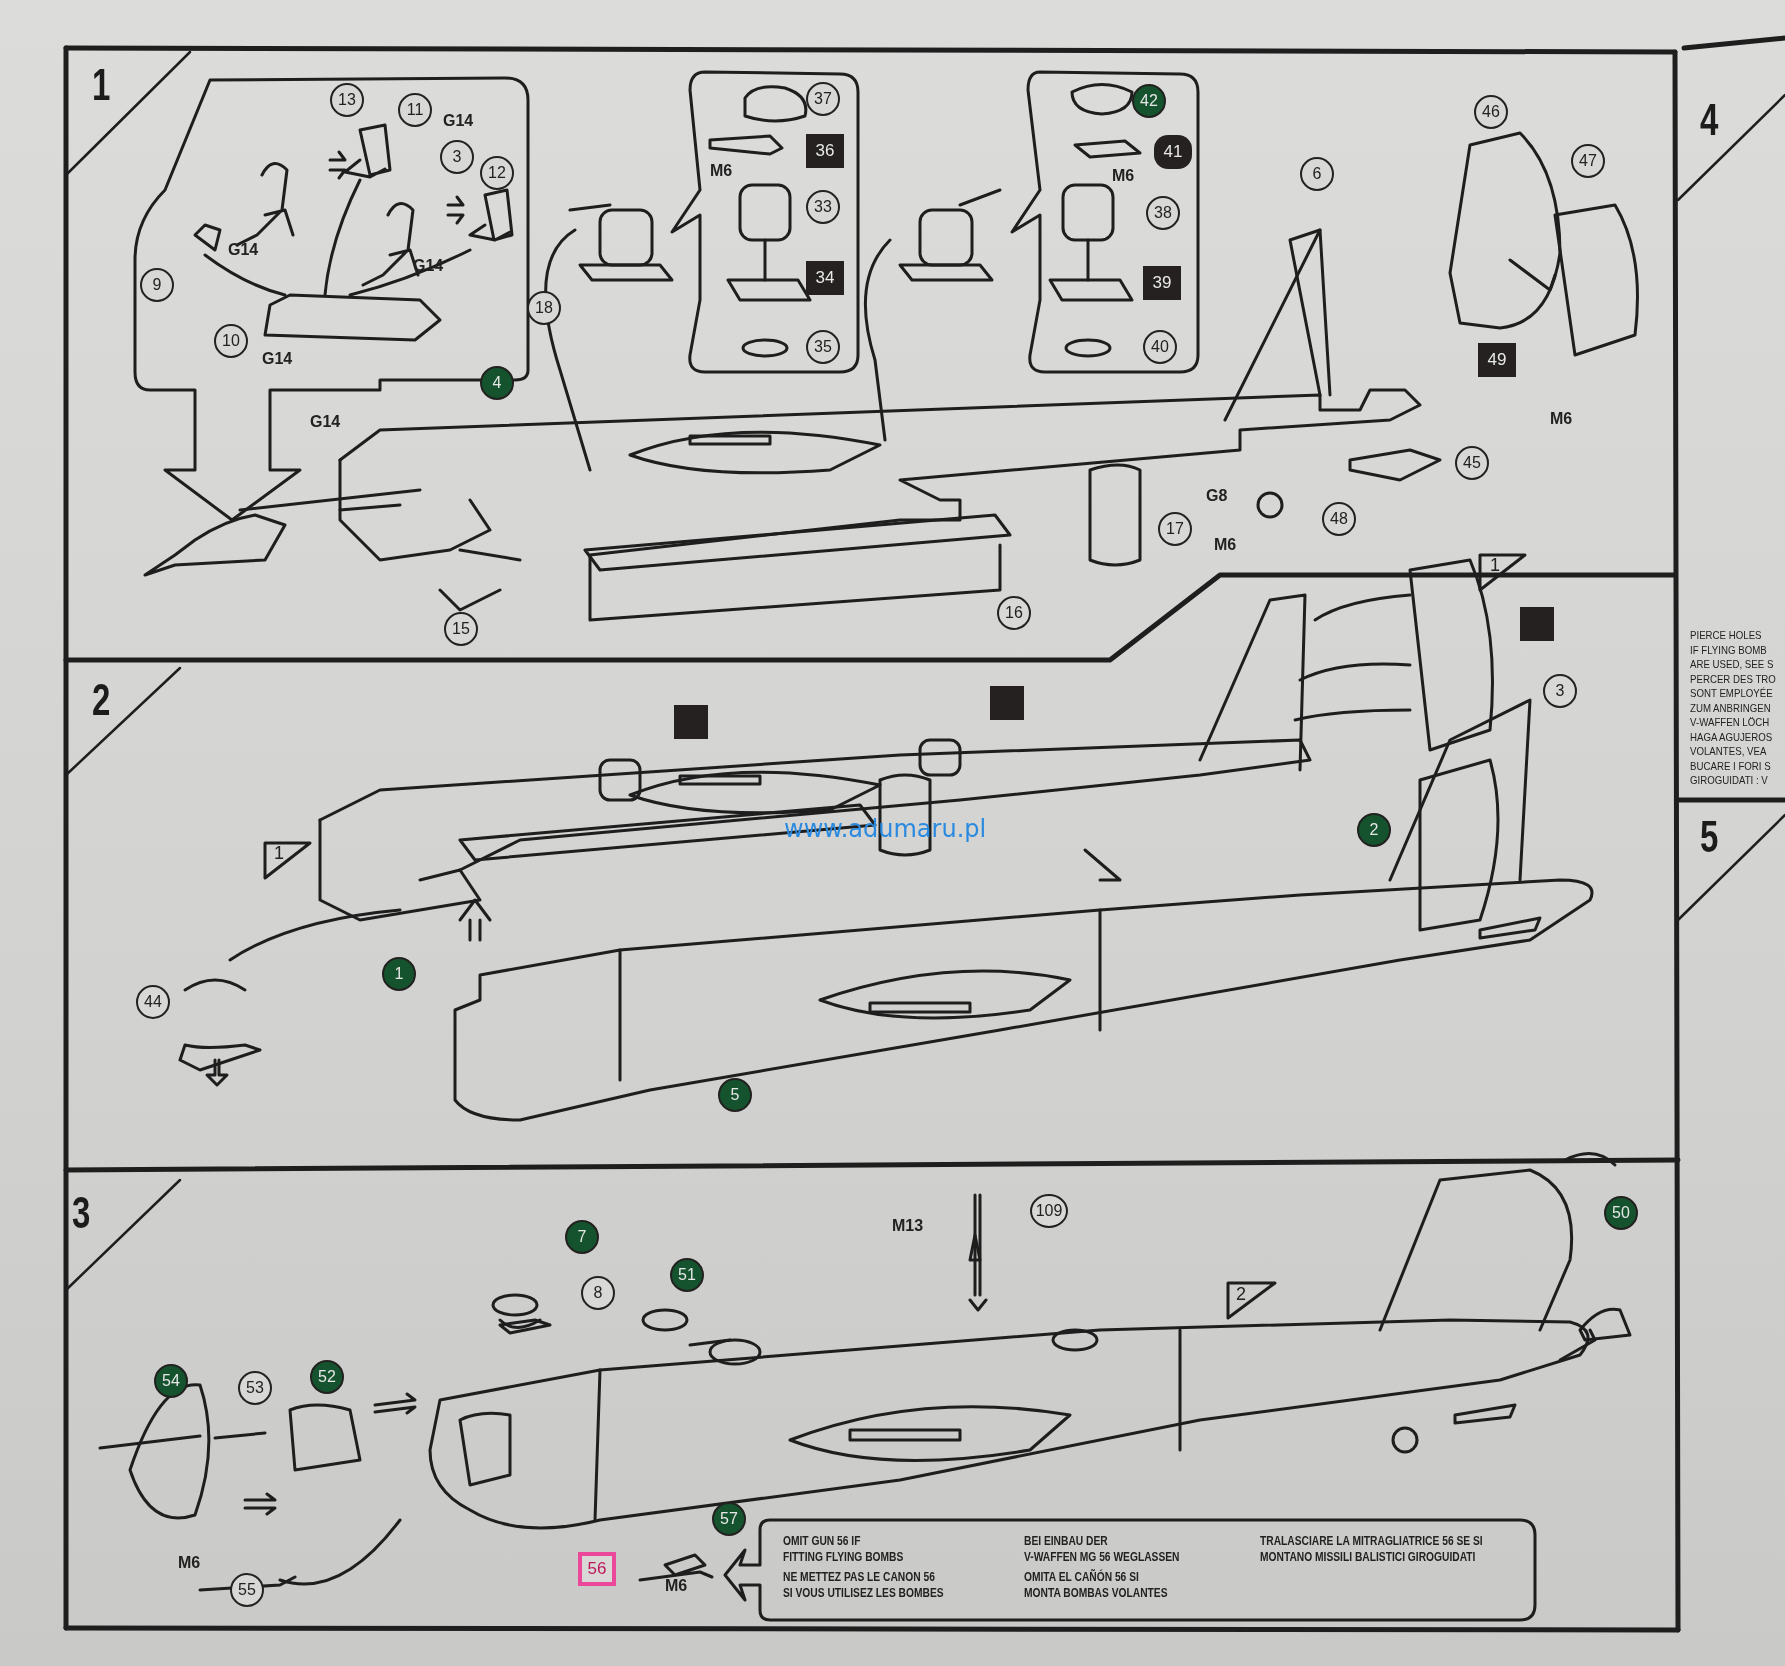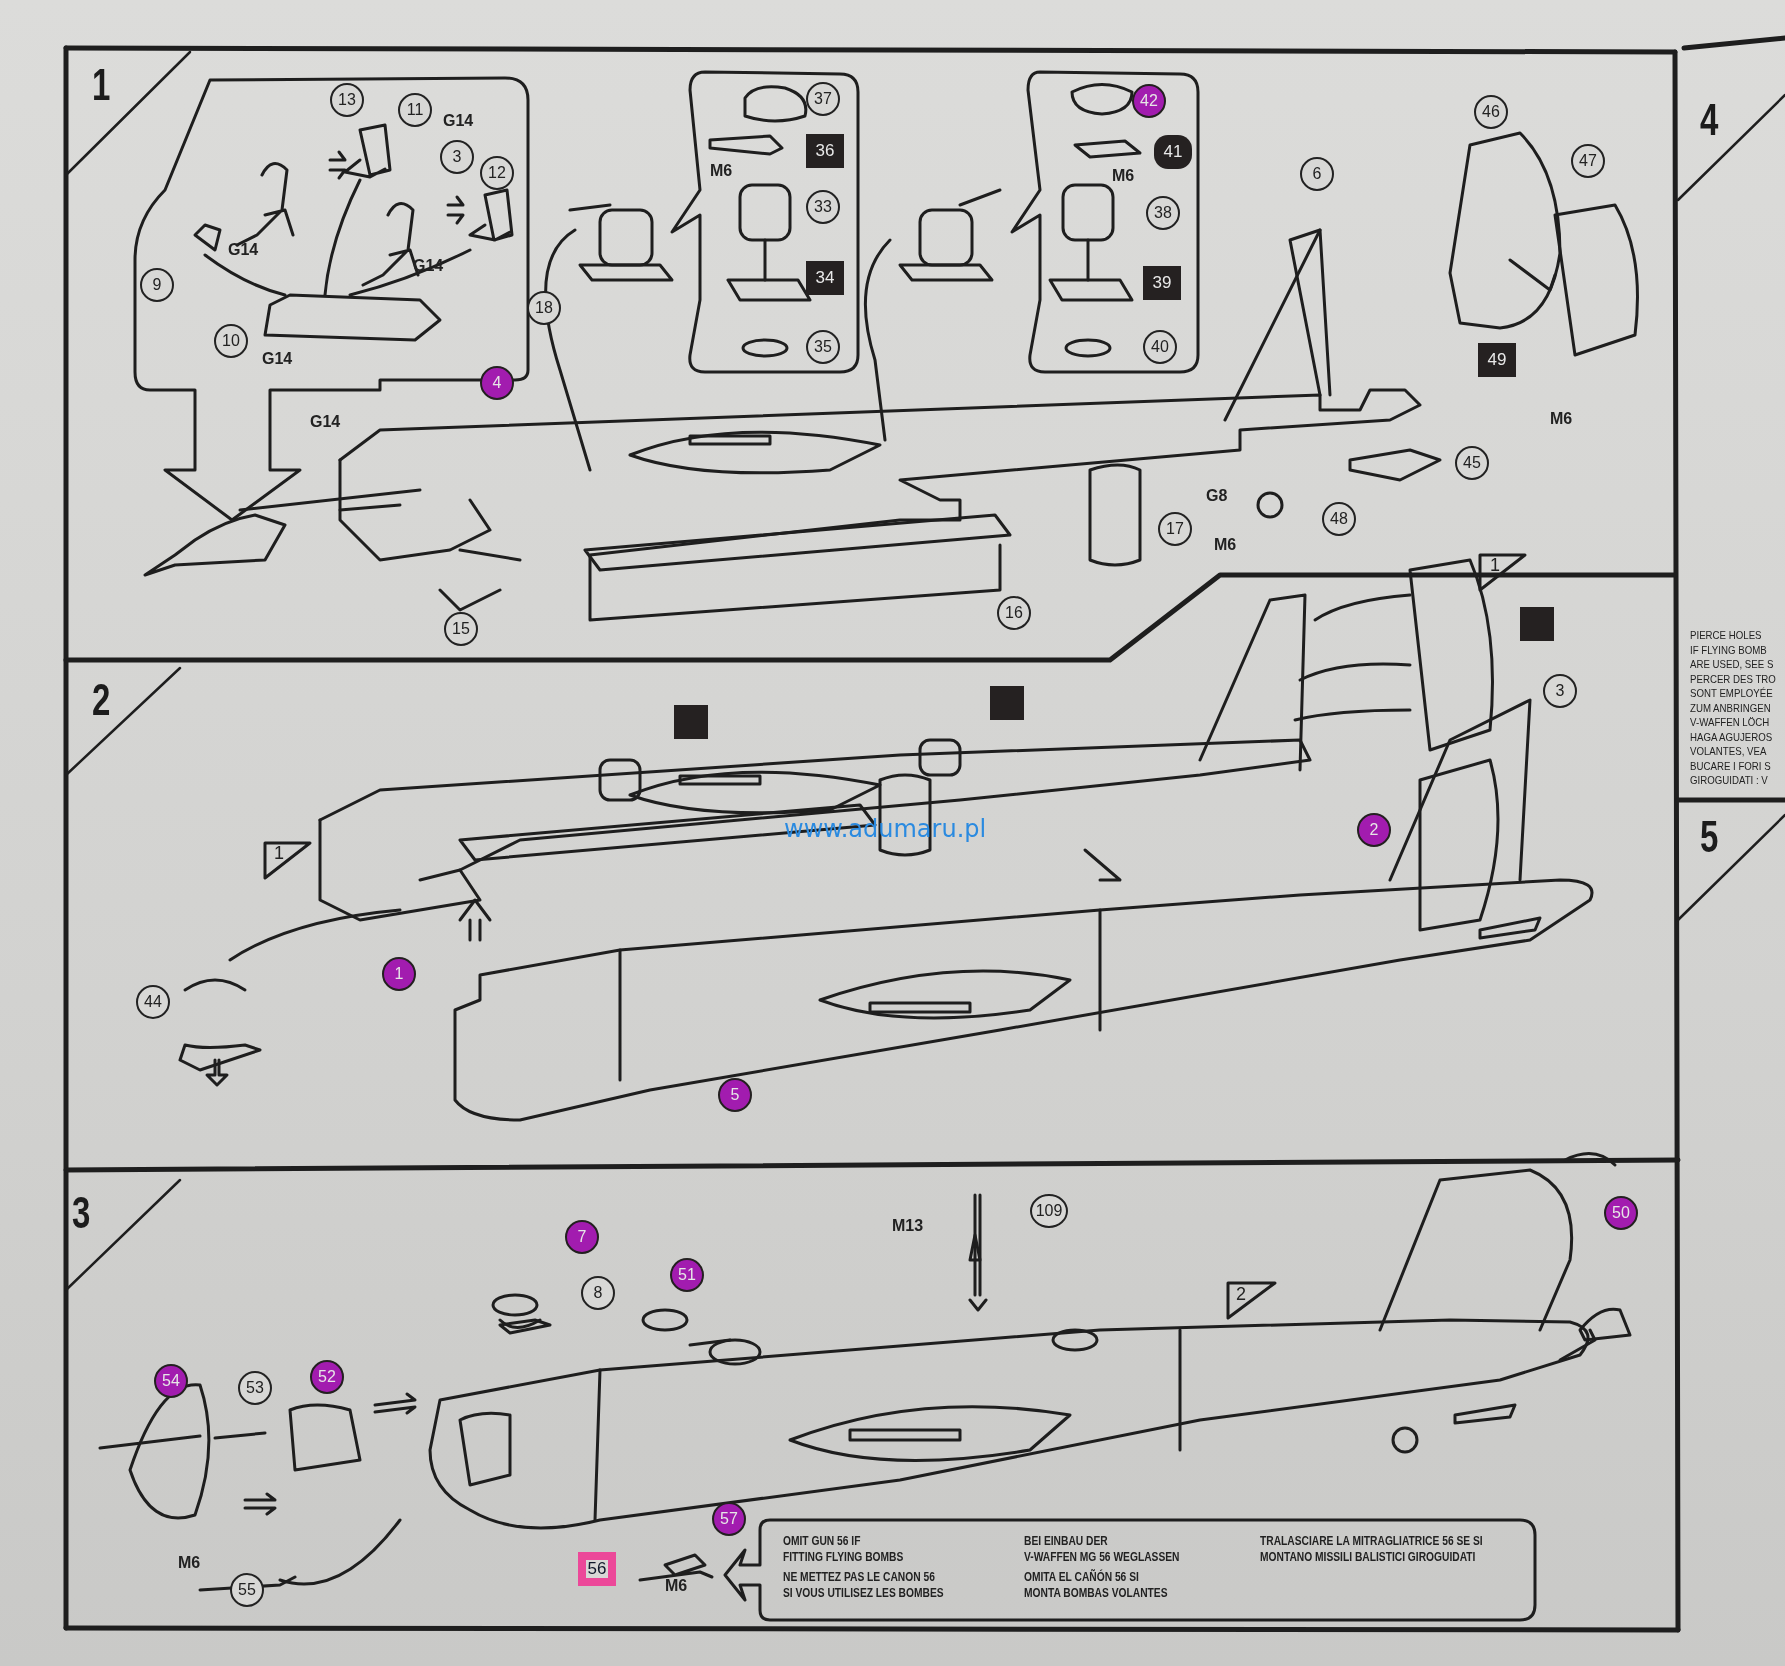--- a/index.html
+++ b/index.html
@@ -2,23 +2,23 @@
 <html><head>
 <meta charset="utf-8">
 <style>
   html,body{margin:0;padding:0;}
   body{width:1785px;height:1666px;background:#cfcfcd;position:relative;overflow:hidden;font-family:"Liberation Sans",sans-serif;}
   .sheet{position:absolute;left:0;top:0;width:1785px;height:1666px;background:linear-gradient(180deg,#dcdcda 0%,#d2d2d0 60%,#c9c9c7 100%);}
   svg.art{position:absolute;left:0;top:0;}
   .lbl{position:absolute;font-family:"Liberation Sans",sans-serif;font-weight:bold;color:#222;font-size:16px;white-space:nowrap;}
   .step{position:absolute;font-family:"Liberation Sans",sans-serif;font-weight:bold;font-size:44px;color:#1c1c1c;transform:scaleX(0.75);transform-origin:left top;}
   .circ{position:absolute;width:34px;height:34px;border:2.5px solid #222;border-radius:50%;background:#d8d8d6;display:flex;align-items:center;justify-content:center;font-size:16px;color:#222;box-sizing:border-box;}
-  .circ.dark{background:#a21caf;color:#e6e6e6;border-color:#232020;}
+  .circ.dark{background:#14532d;color:#e6e6e6;border-color:#232020;}
   .sq{position:absolute;width:38px;height:34px;background:#252121;color:#e8e8e8;display:flex;align-items:center;justify-content:center;font-size:17px;}
-  .sq.plain{background:#d8d8d6;color:#0f172a;border:8px solid #ec4899;box-sizing:border-box;}
+  .sq.plain{background:#d8d8d6;color:#be185d;border:4px solid #ec4899;box-sizing:border-box;}
   .sq.blank{width:34px;height:34px;}
   .note{position:absolute;font-family:"Liberation Sans",sans-serif;font-weight:bold;font-size:12.5px;line-height:16px;color:#222;transform:scaleX(0.82);transform-origin:left top;white-space:nowrap;}
   .side{position:absolute;font-family:"Liberation Sans",sans-serif;font-size:11px;line-height:14.5px;color:#222;white-space:nowrap;transform:scaleX(0.88);transform-origin:left top;}
   .wm{position:absolute;font-family:"DejaVu Sans",sans-serif;font-size:24px;color:#2a8ae0;}
 </style>
 </head>
 <body>
 
 <div class="sheet"></div>
 

